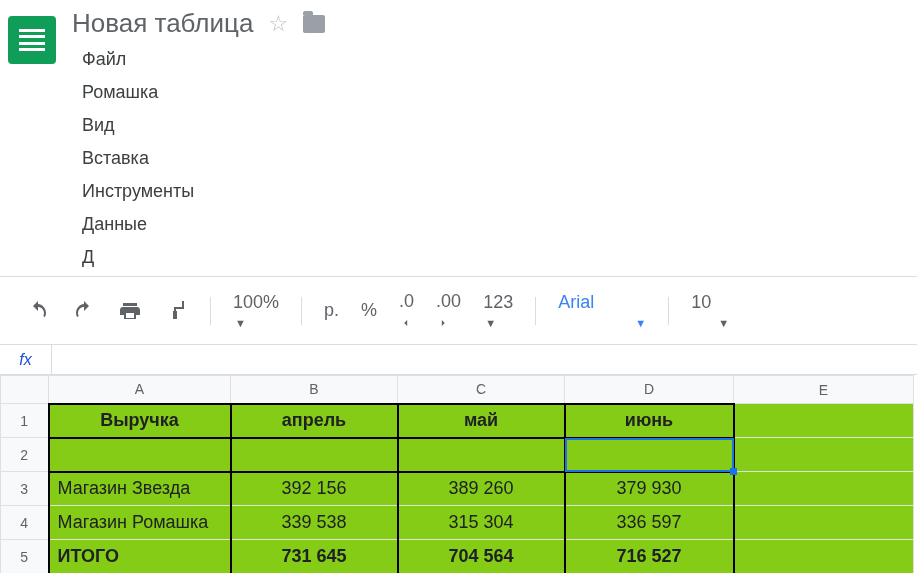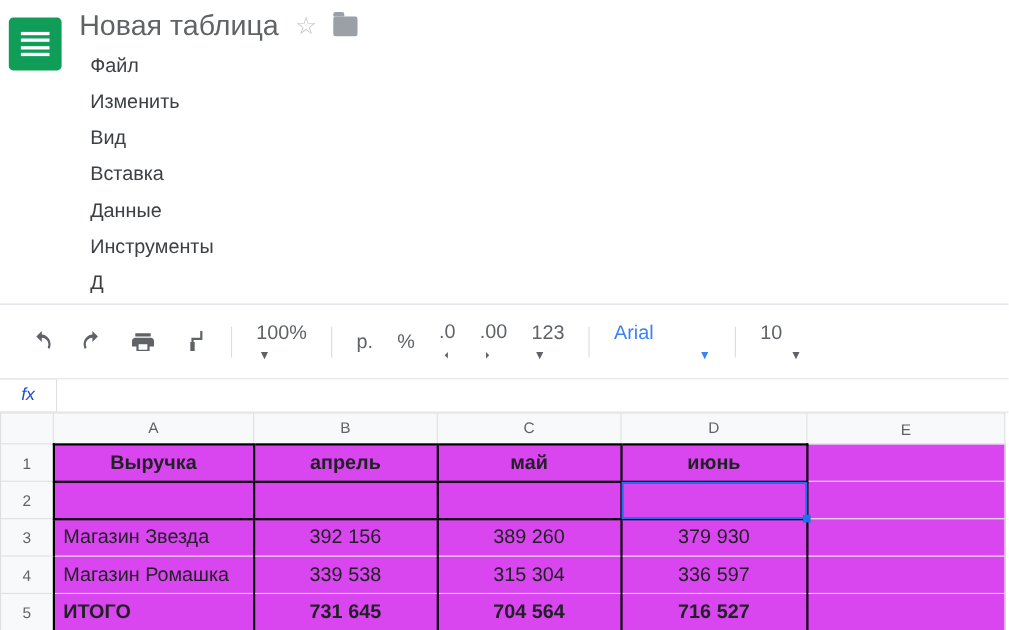--- a/index.html
+++ b/index.html
@@ -53,21 +53,21 @@
       background: #f8f9fa; border: 1px solid #e0e0e0;
       color: #5f6368; text-align: center; font-size: 14px;
       font-weight: 400;
     }
     .corner { width: 48px; height: 28px; }
     .col-head { height: 28px; }
     .row-head { width: 48px; }
     td.cell {
       border: 1px solid #e0e0e0; height: 34px;
       padding: 0 8px; font-size: 18px; color: #202124;
-      background: #d946ef; vertical-align: middle;
+      background: #84cc16; vertical-align: middle;
     }
     .w-A { width: 182px; }
     .w-B { width: 167px; }
     .w-C { width: 167px; }
     .w-D { width: 169px; }
     .w-E { width: 180px; }
     
     .hd { background: #eaf0f0; font-weight: 700; text-align: center; }
     .brd-t { border-top: 2px solid #000 !important; }
     .brd-b { border-bottom: 2px solid #000 !important; }
@@ -104,25 +104,25 @@
       </div>
   </div>
   <div class="title-area">
     <div class="title-row">
       <div class="doc-title">Новая таблица</div>
       <div class="star">☆</div>
       <div class="folder"></div>
     </div>
     <div class="menu-bar">
       <span>Файл</span>
-      <span>Изменить</span>
+      <span>Ромашка</span>
       <span>Вид</span>
       <span>Вставка</span>
+      <span>Инструменты</span>
       <span>Данные</span>
-      <span>Инструменты</span>
       <span>Д</span>
     </div>
   </div>
 </div>
 <div class="divider"></div>
 
 <div class="toolbar">
   <div class="tb-btn">
     <span class="ico">
         <svg viewBox="0 0 24 24">

